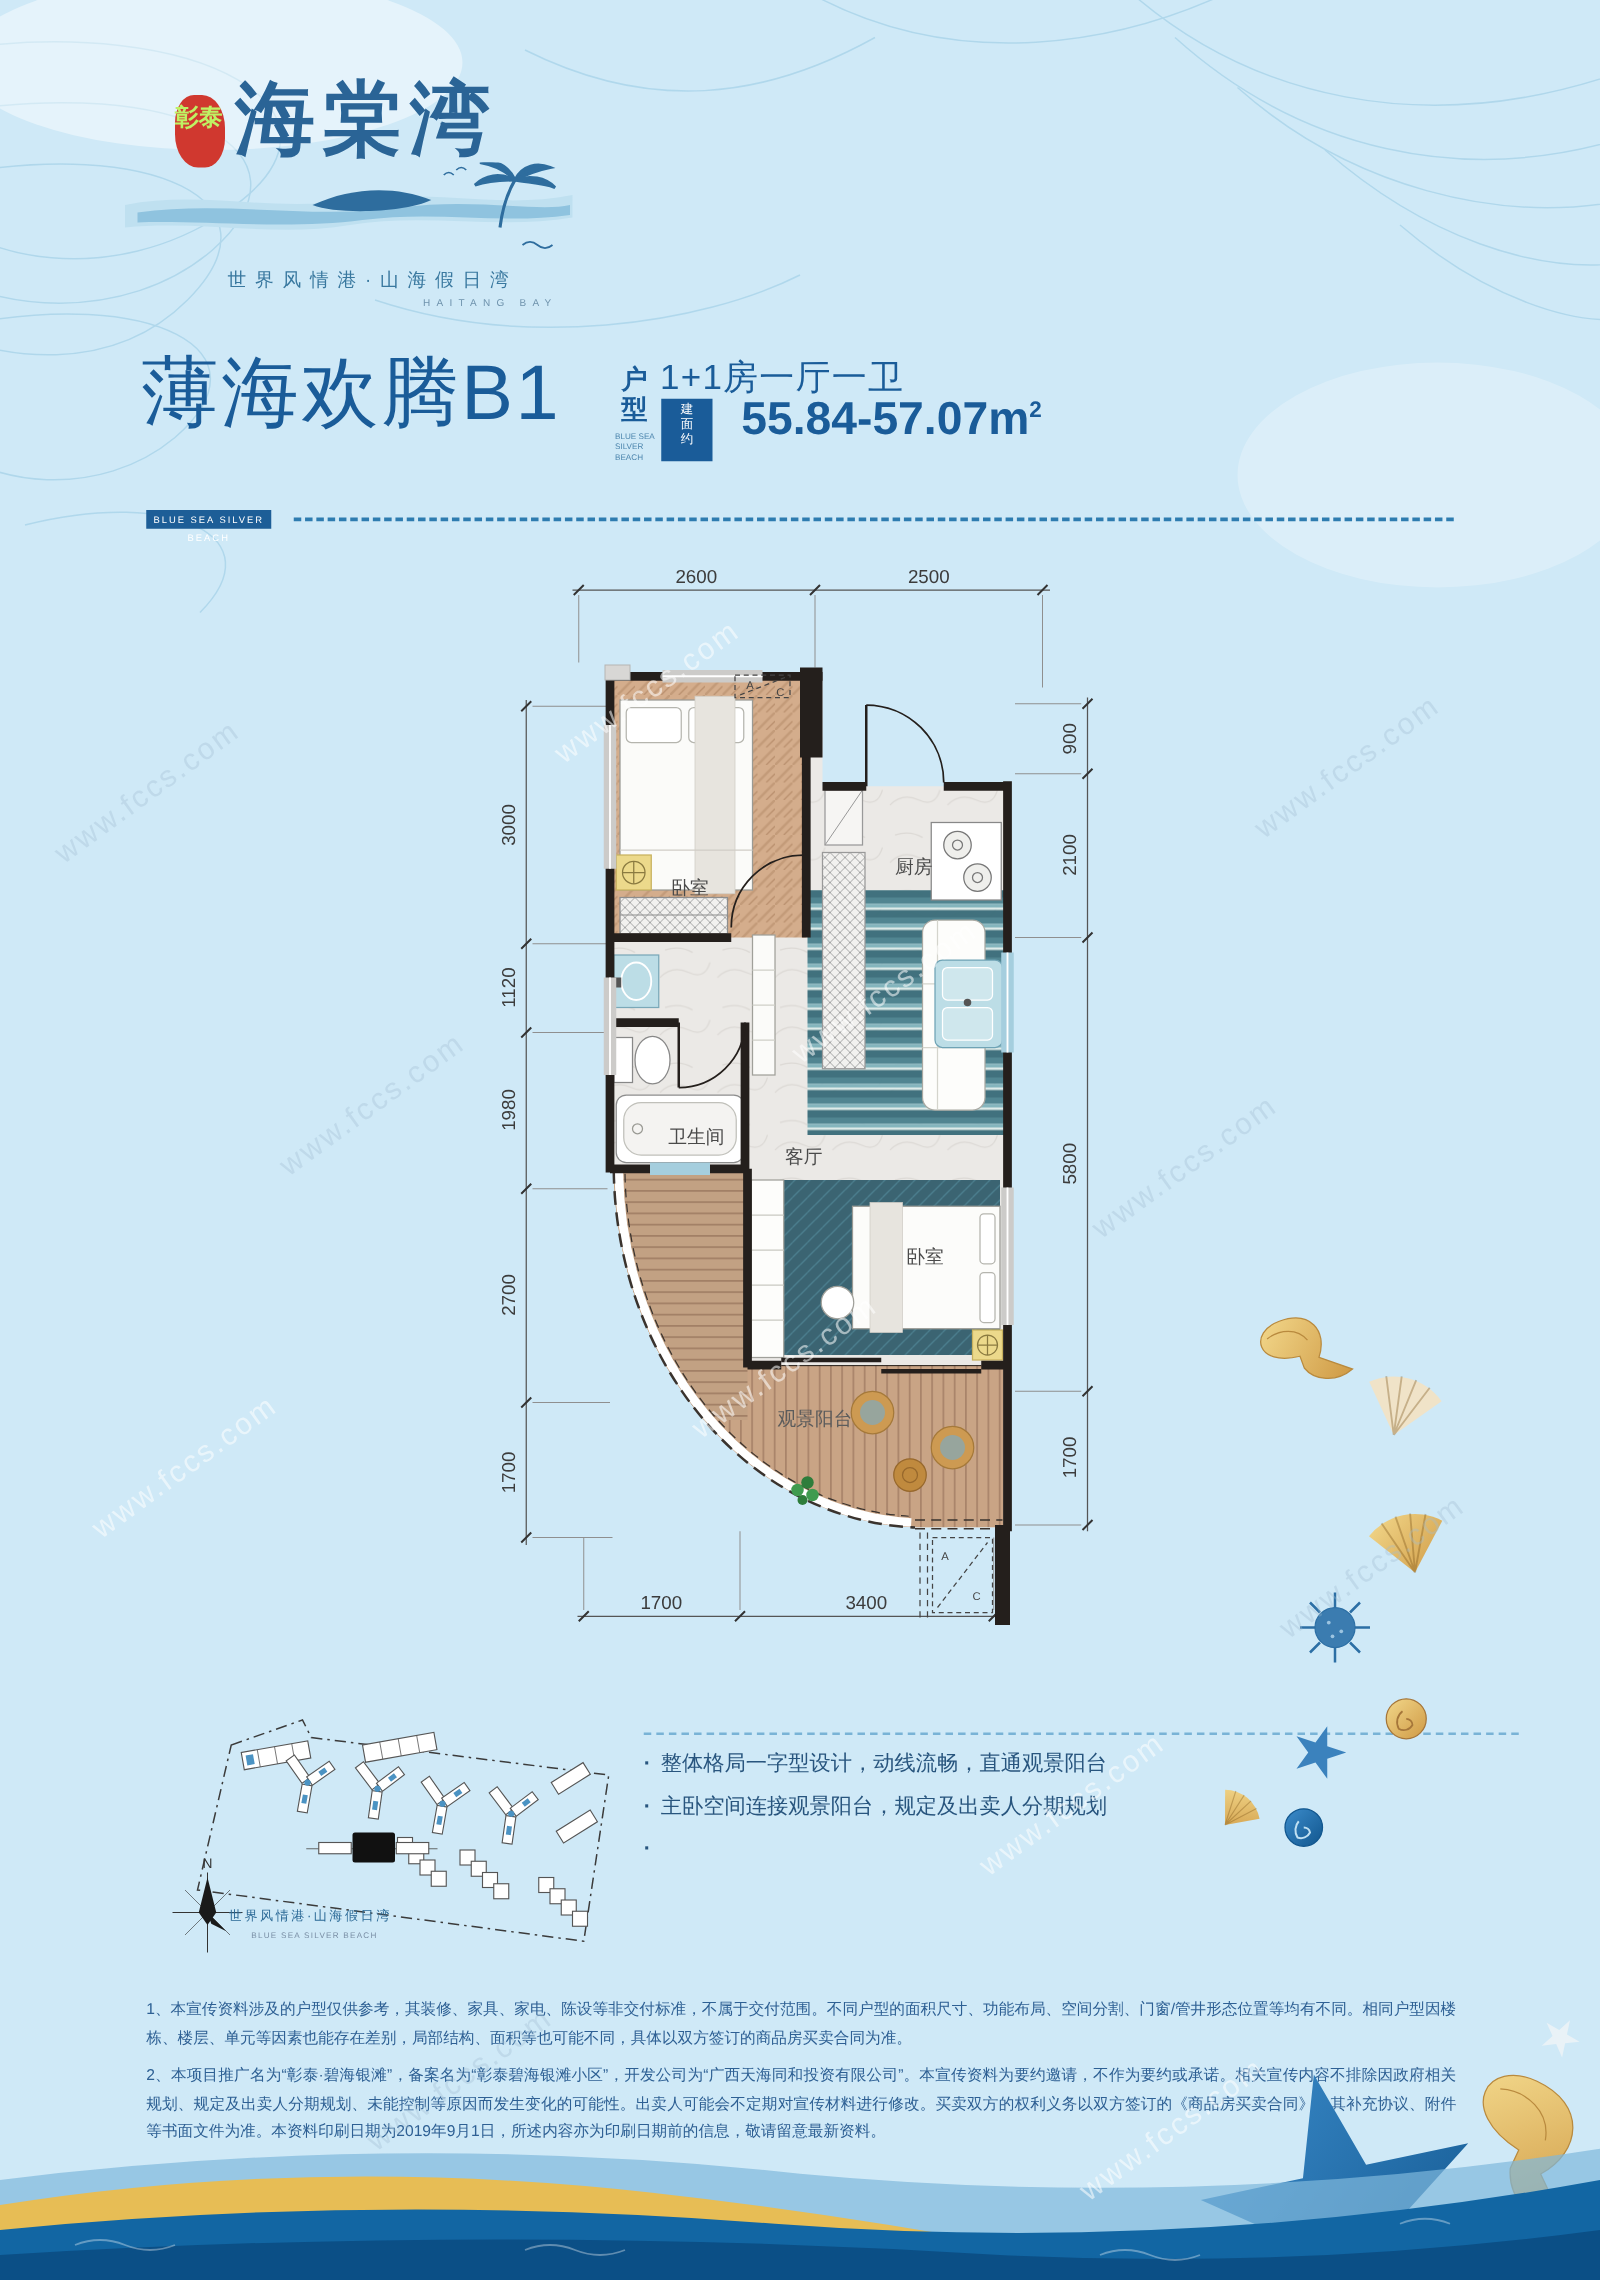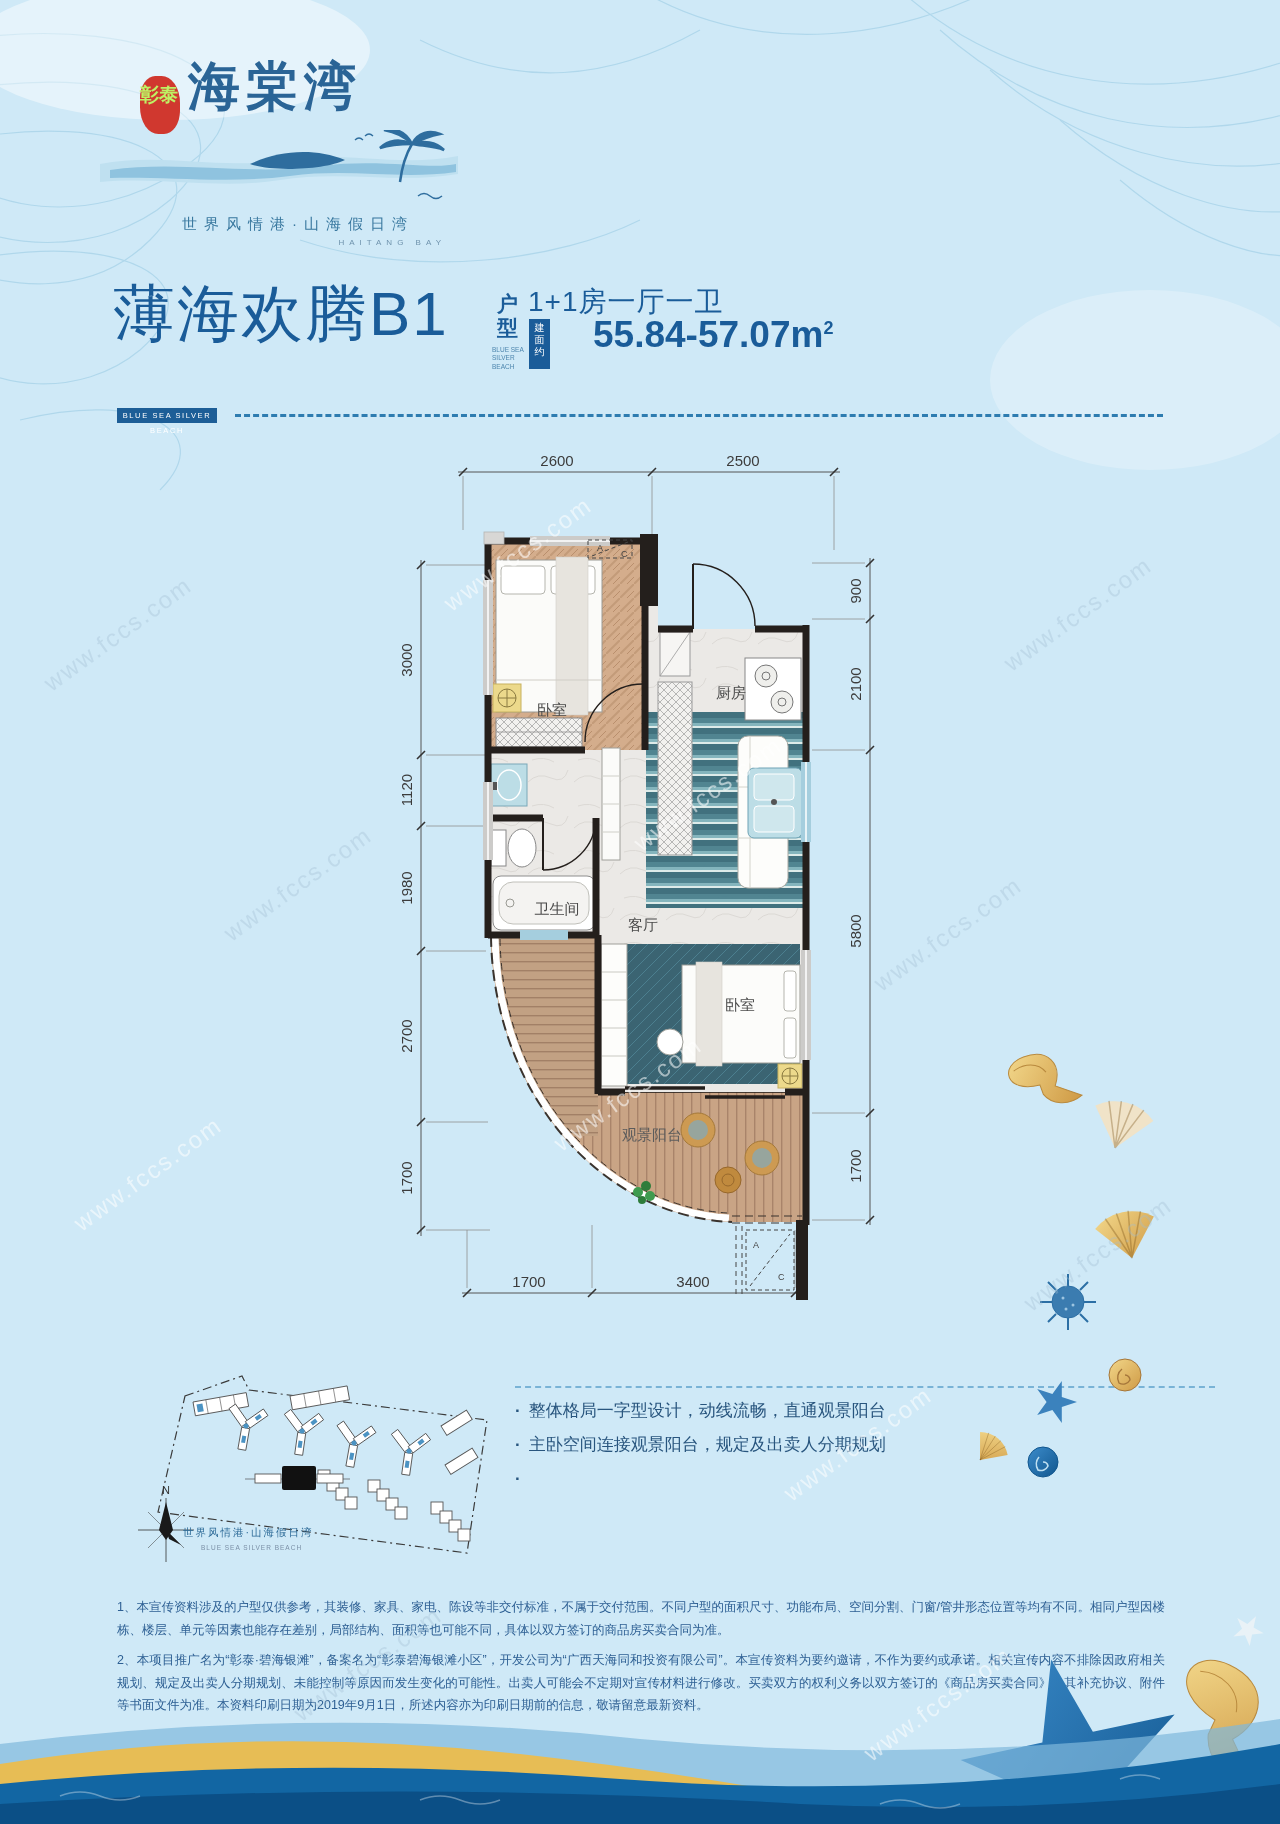--- a/index.html
+++ b/index.html
@@ -2,31 +2,31 @@
 <html><head>
 <meta charset="utf-8">
 <style>
   html,body{margin:0;padding:0;}
   body{width:1280px;height:1824px;position:relative;overflow:hidden;
        background:#cfe9f7;font-family:"Liberation Sans",sans-serif;}
   .abs{position:absolute;}
   
   .seal{left:140px;top:76px;width:40px;height:58px;background:#d0382f;border-radius:38% 46% 40% 46%;
         color:#bef264;font-size:19px;font-weight:bold;text-align:left;line-height:1.35;padding-top:6px;box-sizing:border-box;}
-  .logo{left:188px;top:52px;font-size:52px;font-weight:bold;color:#2a6496;letter-spacing:6px;
+  .logo{left:188px;top:52px;font-size:64px;font-weight:bold;color:#2a6496;letter-spacing:6px;
         font-family:"Liberation Serif",serif;}
   .tagline{left:150px;top:215px;width:296px;text-align:center;font-size:15px;letter-spacing:7px;color:#39789f;}
   .tagline-en{left:150px;top:238px;width:296px;text-align:right;font-size:8px;letter-spacing:5px;color:#6f93ad;}
   
   .big-title{left:113px;top:272px;font-size:62px;font-weight:normal;color:#1a5c99;letter-spacing:2px;}
   .suffix{left:497px;top:292px;width:26px;font-size:21px;font-weight:bold;color:#1a5c99;line-height:1.15;}
   .suffix-en{left:492px;top:346px;width:46px;font-size:6.5px;color:#4d86ae;line-height:1.3;}
   .layout-txt{left:528px;top:283px;font-size:28px;font-weight:normal;color:#1a5c99;letter-spacing:1px;}
   .area-badge{left:529px;top:319px;width:15px;height:44px;background:#1a5c99;color:#fff;font-size:10px;
-              line-height:1.18;text-align:center;padding:3px 3px;box-sizing:content-box;}
+              line-height:1.18;text-align:center;padding:3px 13px;box-sizing:content-box;}
   .area-val{left:556px;top:314px;font-size:37px;font-weight:bold;color:#1a5c99;margin-left:37px;}
   .area-val sup{font-size:18px;}
   .blue-chip{left:117px;top:408px;width:100px;height:15px;background:#1d5e97;color:#fff;font-size:7.5px;
              letter-spacing:1.6px;text-align:center;line-height:15px;}
   .title-dashes{left:235px;top:414px;width:928px;border-top:3px dashed #2e7cb0;height:0;}
   
   .features{left:515px;top:1386px;width:700px;}
   .feat-divider{border-top:2px dashed #79b3d6;height:0;margin-bottom:10px;}
   .feat-row{display:flex;gap:8px;margin-top:12px;font-size:17px;color:#28557e;font-weight:500;line-height:1.3;}
   .feat-bullet{font-weight:bold;}

